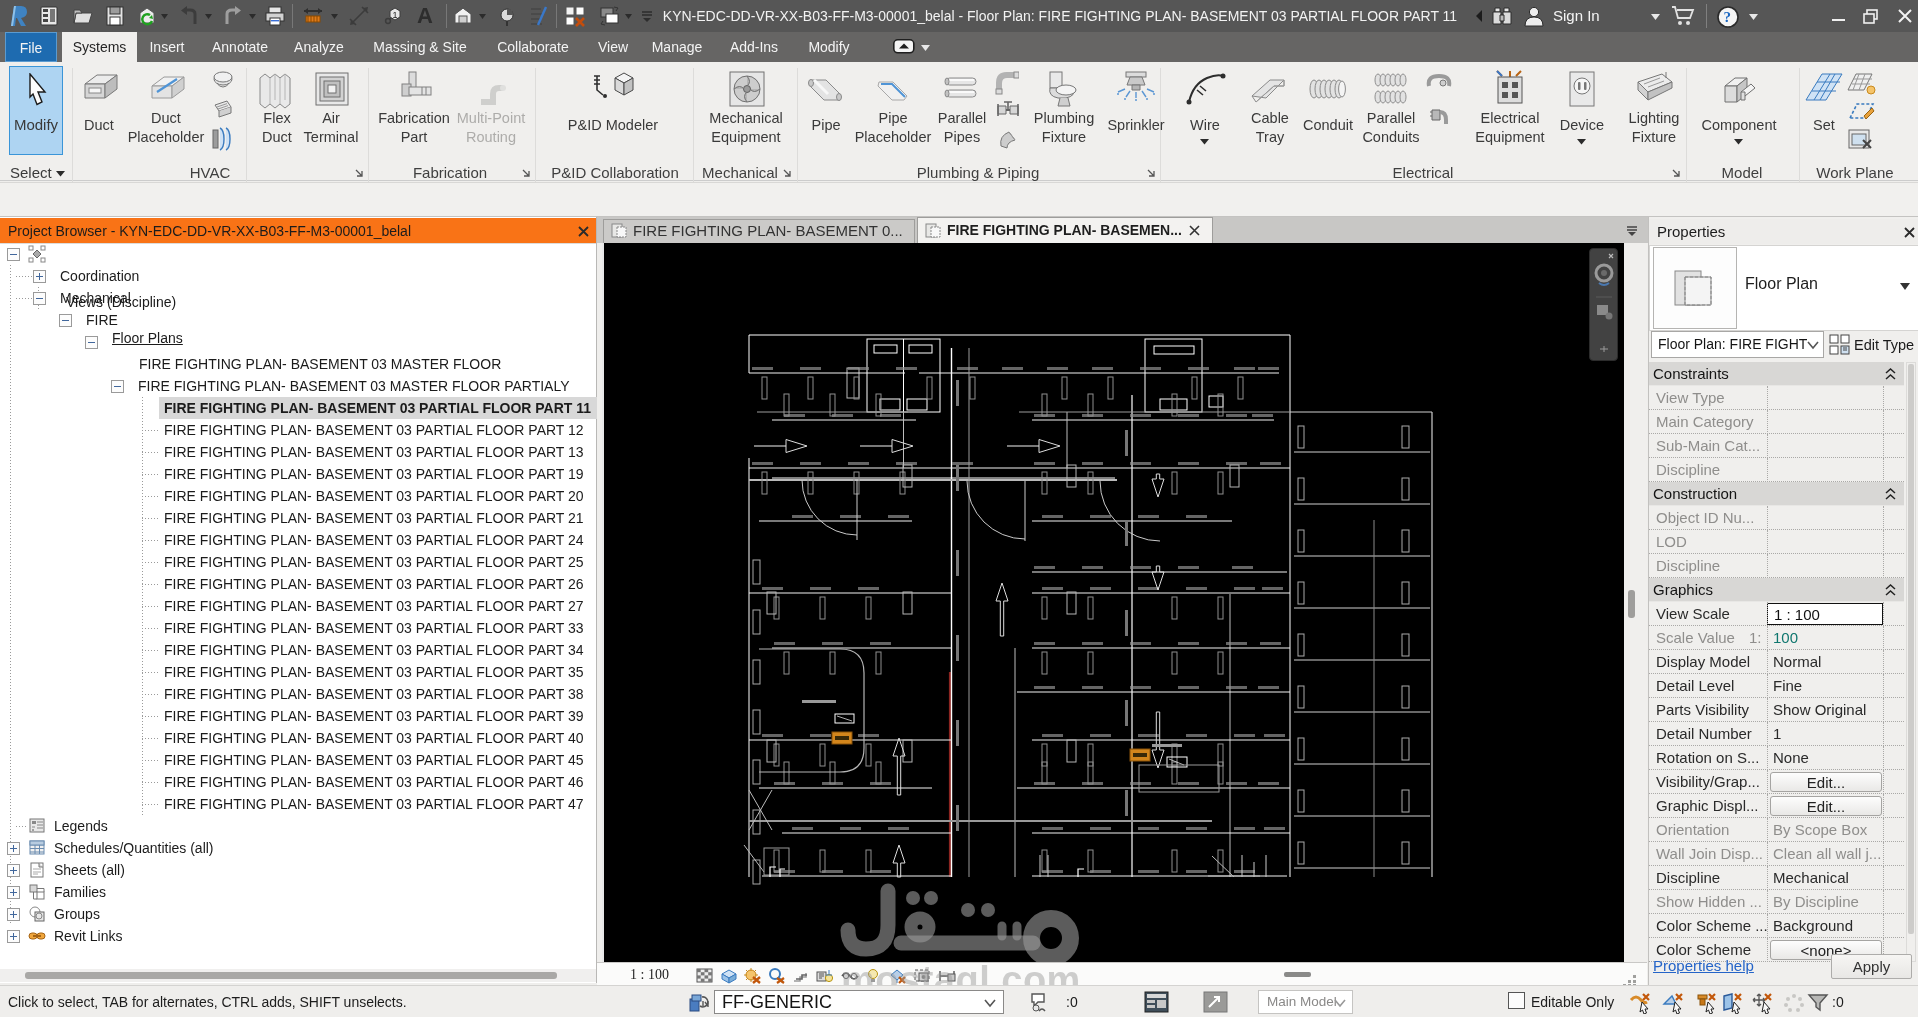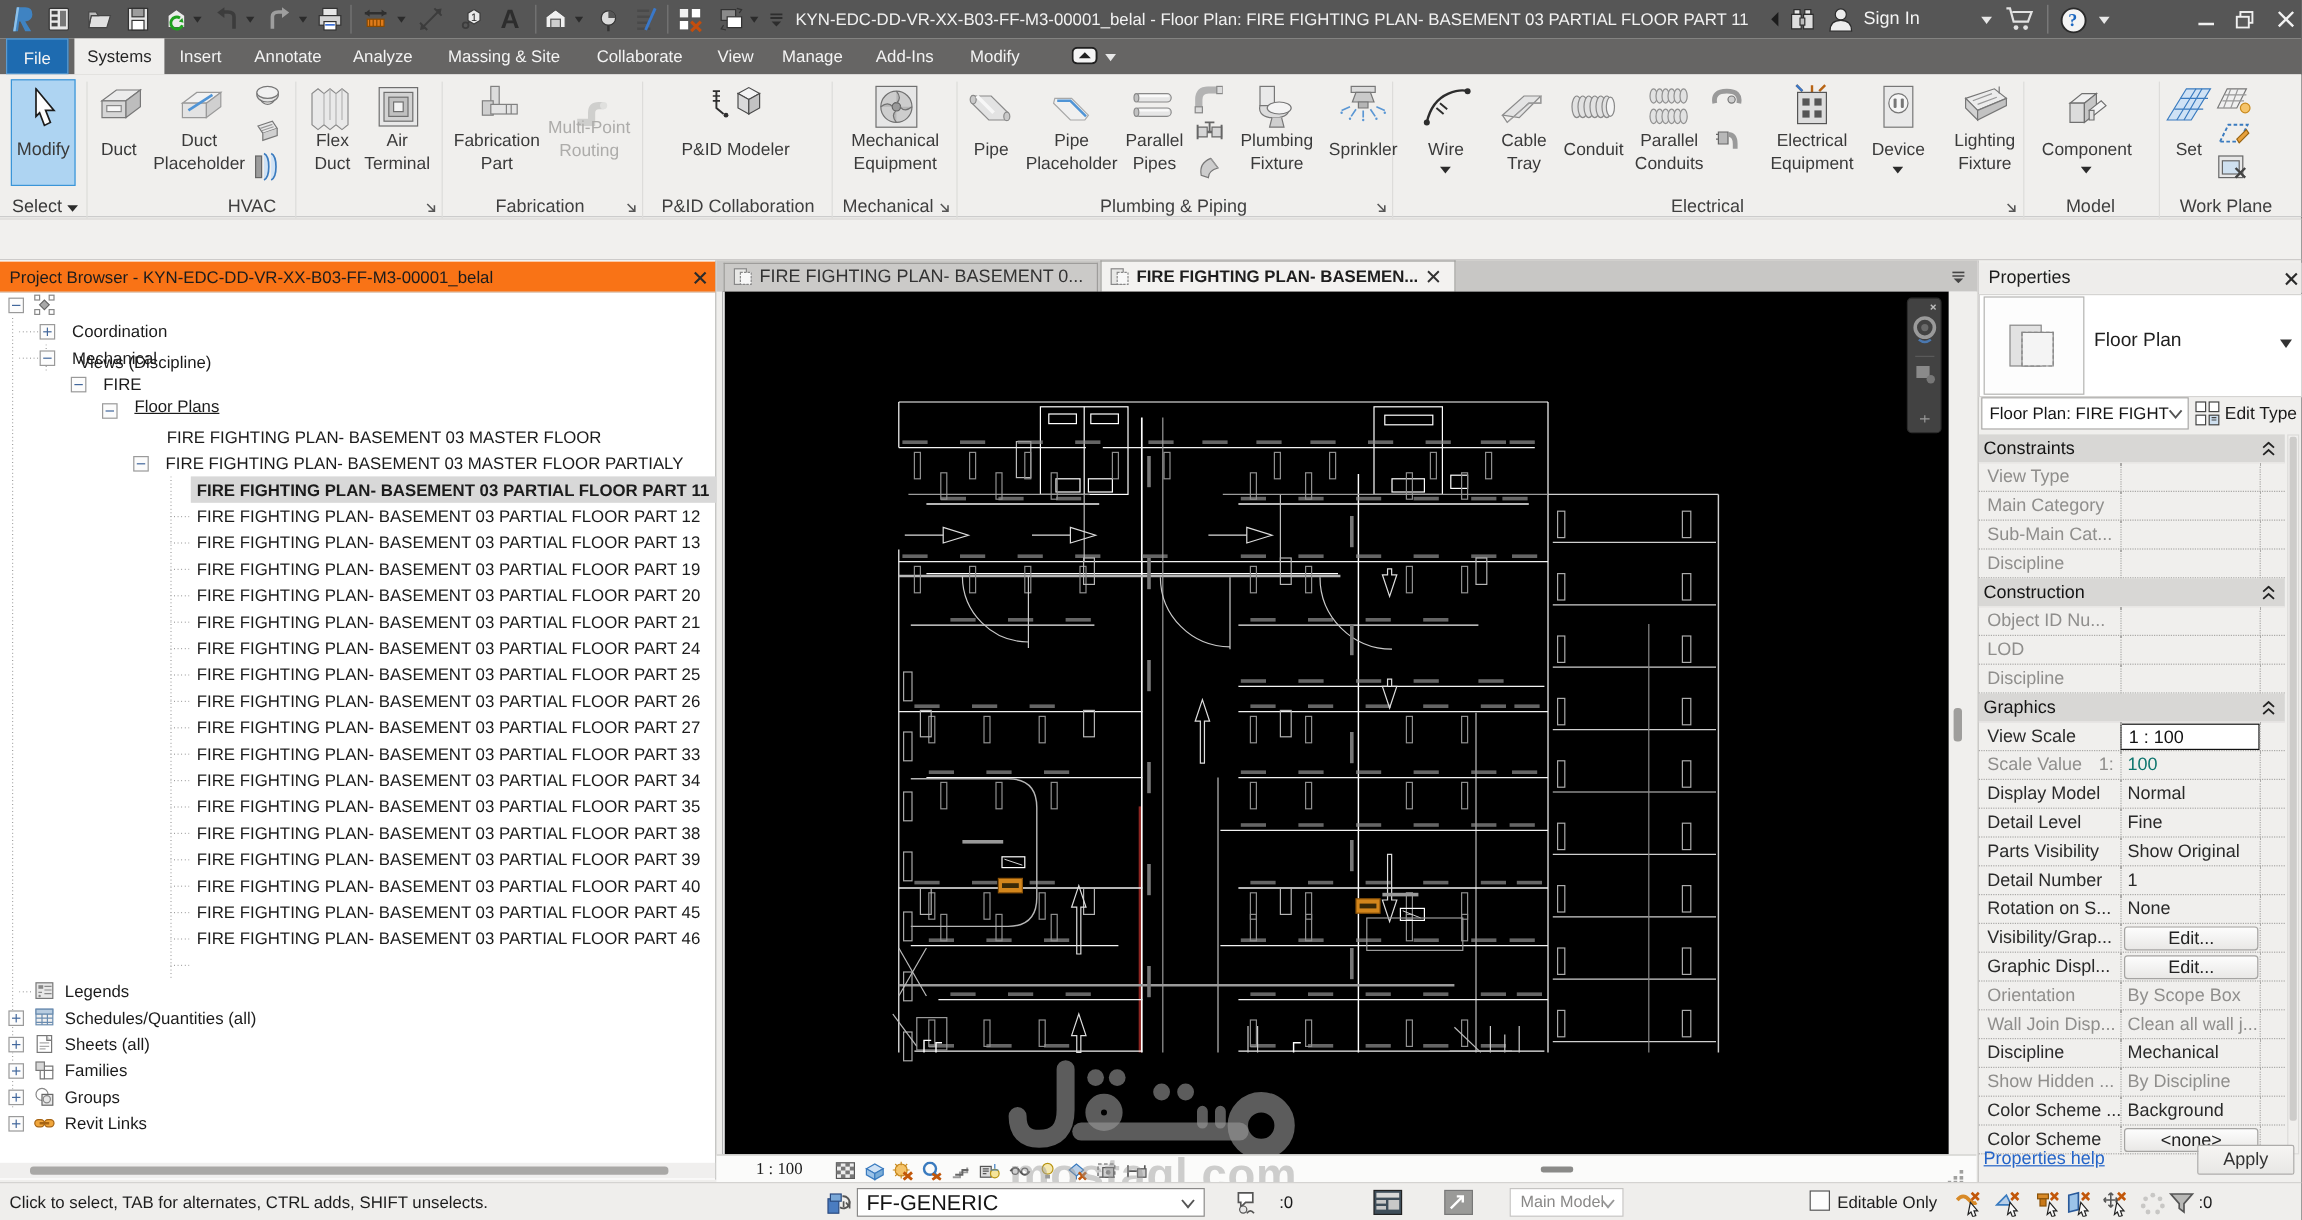--- a/index.html
+++ b/index.html
@@ -259,21 +259,21 @@
         <rect x="17" y="2" width="7" height="18" fill="#dcdcdc" stroke="#808080"></rect>
         <rect x="10" y="14" width="9" height="12" fill="#cfcfcf" stroke="#808080"></rect>
         <rect x="17" y="17" width="22" height="8" fill="#e4e4e4" stroke="#808080"></rect>
         <path d="M30 17 v8 M34 17 v8" stroke="#808080"></path>
       </svg>
 <div class="abs blabel" style="left:344px;top:47px;width:140px">Fabrication<br>Part</div>
 <svg class="abs" style="left:469px;top:8px" width="44" height="40" viewBox="0 0 44 40">
         <path d="M12 32 h12 v-8 q0 -6 6 -6 h4" fill="none" stroke="#cfcfcd" stroke-width="6"></path>
         <circle cx="34" cy="18" r="3" fill="#e0e0de"></circle>
       </svg>
-<div class="abs blabel gray" style="left:421px;top:36px;width:140px">Multi-Point<br>Routing</div>
+<div class="abs blabel gray" style="left:421px;top:47px;width:140px">Multi-Point<br>Routing</div>
 <svg class="abs" style="left:591px;top:8px" width="44" height="40" viewBox="0 0 44 40">
         <path d="M24 8 l9 -5 9 5 -9 5 Z" fill="#f4f4f4" stroke="#4a4a4a"></path>
         <path d="M24 8 v12 l9 5 V13 Z" fill="#dadada" stroke="#4a4a4a"></path>
         <path d="M42 8 v12 l-9 5 V13 Z" fill="#c2c2c2" stroke="#4a4a4a"></path>
         <path d="M6 6 v14 l6 5" fill="none" stroke="#2f2f2f" stroke-width="1.6"></path>
         <path d="M3 6 h6 M3 10 h6 M3 14 h6" stroke="#2f2f2f" stroke-width="1.4"></path>
         <circle cx="14" cy="26" r="2" fill="#2f2f2f"></circle>
       </svg>
 <div class="abs blabel" style="left:543px;top:54px;width:140px">P&amp;ID Modeler</div>
 <svg class="abs" style="left:724px;top:8px" width="44" height="40" viewBox="0 0 44 40">
@@ -553,20 +553,21 @@
 <div class="trow" style="left:164px;top:466px;">FIRE FIGHTING PLAN- BASEMENT 03 PARTIAL FLOOR PART 38</div>
 <div class="doth" style="left:142px;top:499px;width:16px"></div>
 <div class="trow" style="left:164px;top:488px;">FIRE FIGHTING PLAN- BASEMENT 03 PARTIAL FLOOR PART 39</div>
 <div class="doth" style="left:142px;top:521px;width:16px"></div>
 <div class="trow" style="left:164px;top:510px;">FIRE FIGHTING PLAN- BASEMENT 03 PARTIAL FLOOR PART 40</div>
 <div class="doth" style="left:142px;top:543px;width:16px"></div>
 <div class="trow" style="left:164px;top:532px;">FIRE FIGHTING PLAN- BASEMENT 03 PARTIAL FLOOR PART 45</div>
 <div class="doth" style="left:142px;top:565px;width:16px"></div>
 <div class="trow" style="left:164px;top:554px;">FIRE FIGHTING PLAN- BASEMENT 03 PARTIAL FLOOR PART 46</div>
 <div class="doth" style="left:142px;top:587px;width:16px"></div>
+<div class="trow" style="left:164px;top:576px;">FIRE FIGHTING PLAN- BASEMENT 03 PARTIAL FLOOR PART 47</div>
 <div class="doth" style="left:16px;top:609px;width:10px"></div>
 <svg class="abs" style="left:28px;top:600px" width="18" height="18" viewBox="0 0 18 18">
         <rect x="2" y="2" width="14" height="13" fill="#e8e8e8" stroke="#777"></rect>
         <rect x="4" y="4" width="4" height="3" fill="#888"></rect>
         <path d="M9 5 h6 M9 8 h6 M4 10 h3 M9 11 h6" stroke="#888"></path>
         <circle cx="5" cy="13" r="1" fill="#888"></circle>
       </svg>
 <div class="trow" style="left:54px;top:598px;">Legends</div>
 <div class="expander plus" style="left:7px;top:625px"></div>
 <svg class="abs" style="left:28px;top:622px" width="18" height="18" viewBox="0 0 18 18">

